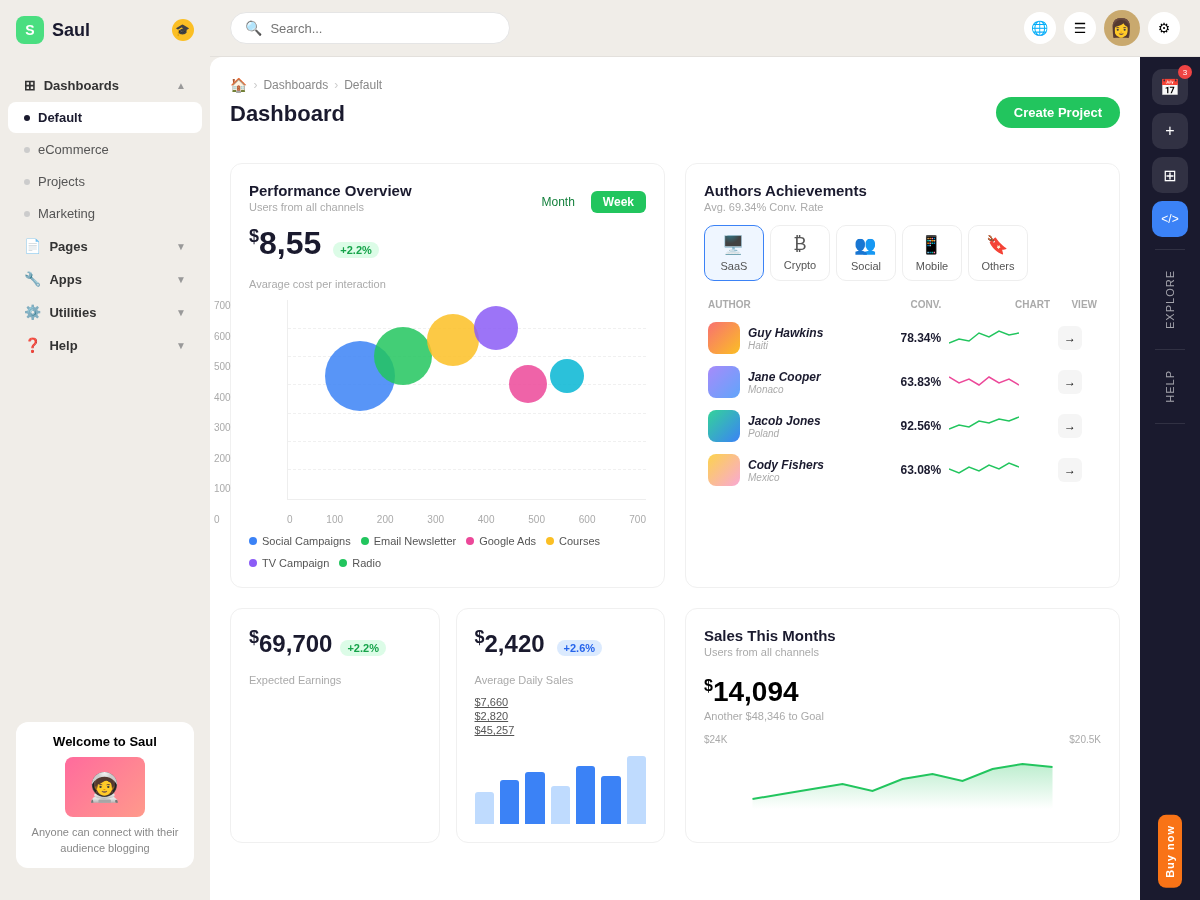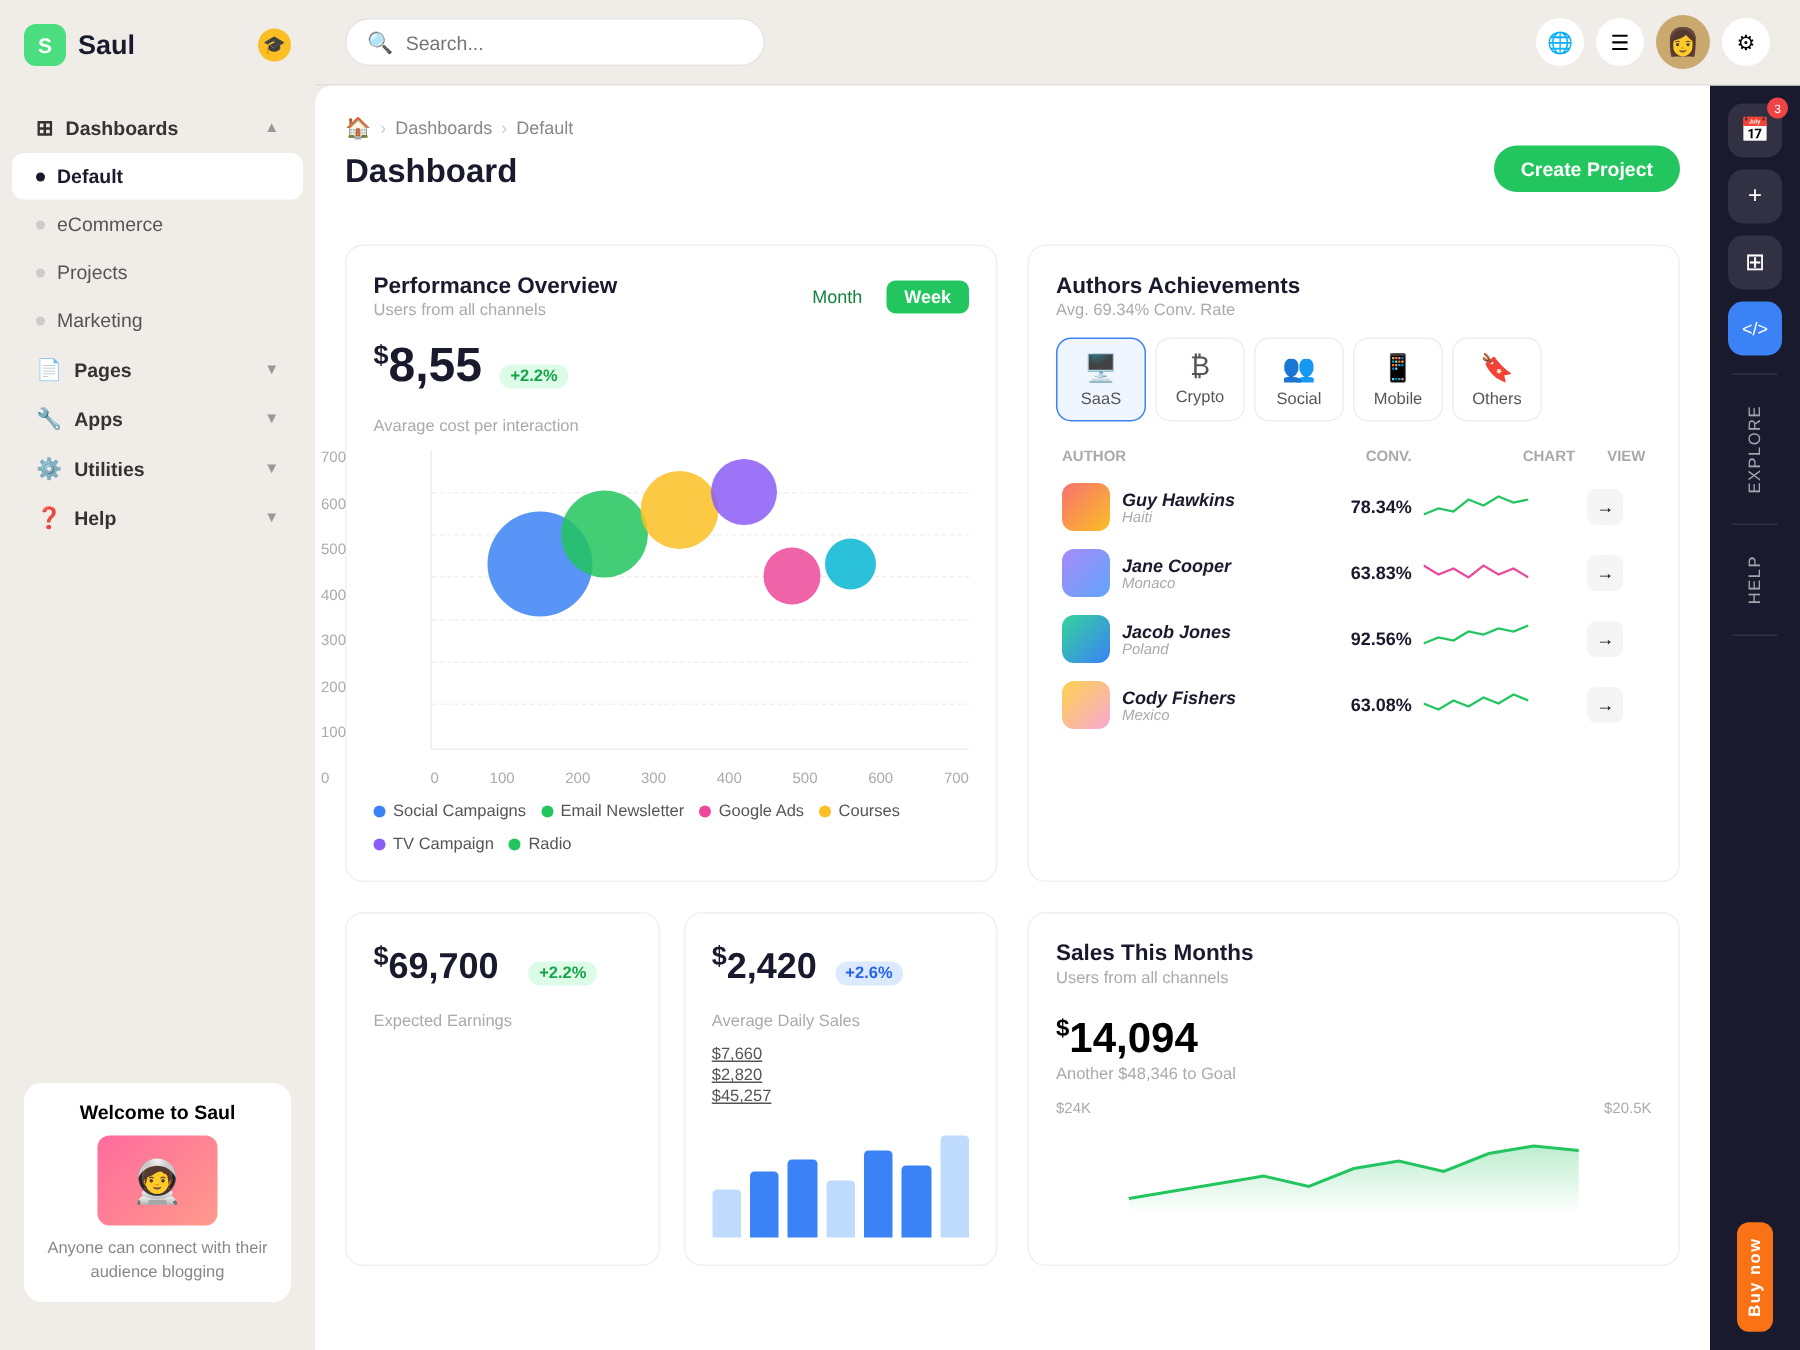--- a/index.html
+++ b/index.html
@@ -41,21 +41,21 @@
     .page-title { font-size: 22px; font-weight: 700; color: #1a1a2e; margin-bottom: 20px; }
     .create-btn { background: #22c55e; color: white; border: none; border-radius: 20px; padding: 8px 18px; font-size: 13px; font-weight: 600; cursor: pointer; margin-left: auto; display: block; }
 
     
     .dashboard-grid { display: grid; grid-template-columns: 1fr 1fr; gap: 20px; }
 
     
     .card { background: white; border-radius: 12px; border: 1px solid #f0f0f0; padding: 18px; }
     .card-title { font-size: 15px; font-weight: 700; color: #1a1a2e; }
     .card-subtitle { font-size: 11px; color: #aaa; margin-top: 2px; }
-    .card-header { display: flex; align-items: center; justify-content: space-between; margin-bottom: 12px; }
+    .card-header { display: flex; align-items: flex-end; justify-content: space-between; margin-bottom: 12px; }
     .tab-group { display: flex; gap: 4px; }
     .tab-btn { padding: 4px 12px; border-radius: 6px; border: none; font-size: 12px; cursor: pointer; background: transparent; color: #15803d; }
     .tab-btn.active { background: #22c55e; color: white; font-weight: 600; }
     .big-value { font-size: 32px; font-weight: 800; color: #1a1a2e; }
     .big-value sup { font-size: 18px; }
     .badge-up { background: #dcfce7; color: #16a34a; font-size: 11px; padding: 2px 7px; border-radius: 10px; font-weight: 600; margin-left: 8px; }
     .badge-up-blue { background: #dbeafe; color: #2563eb; font-size: 11px; padding: 2px 7px; border-radius: 10px; font-weight: 600; margin-left: 8px; }
     .value-label { font-size: 11px; color: #aaa; margin-top: 16px; margin-bottom: 10px; }
 
     
@@ -441,21 +441,21 @@
                 </td>
               </tr>
             </tbody>
           </table>
         </div>
 
         <div>
           <div style="display:grid;grid-template-columns:1fr 1fr;gap:16px;">
 
             <div class="card">
-              <div style="display:flex;align-items:baseline;gap:12px;">
+              <div style="display:flex;align-items:baseline;gap:0;">
                 <span class="big-value" style="font-size:24px;">
                   <sup>$</sup><span>69,700</span>
                 </span>
                 <span class="badge-up">+2.2%</span>
               </div>
               <div class="value-label">Expected Earnings</div>
             </div>
 
             <div class="card">
               <div style="display:flex;align-items:baseline;gap:4px;">

